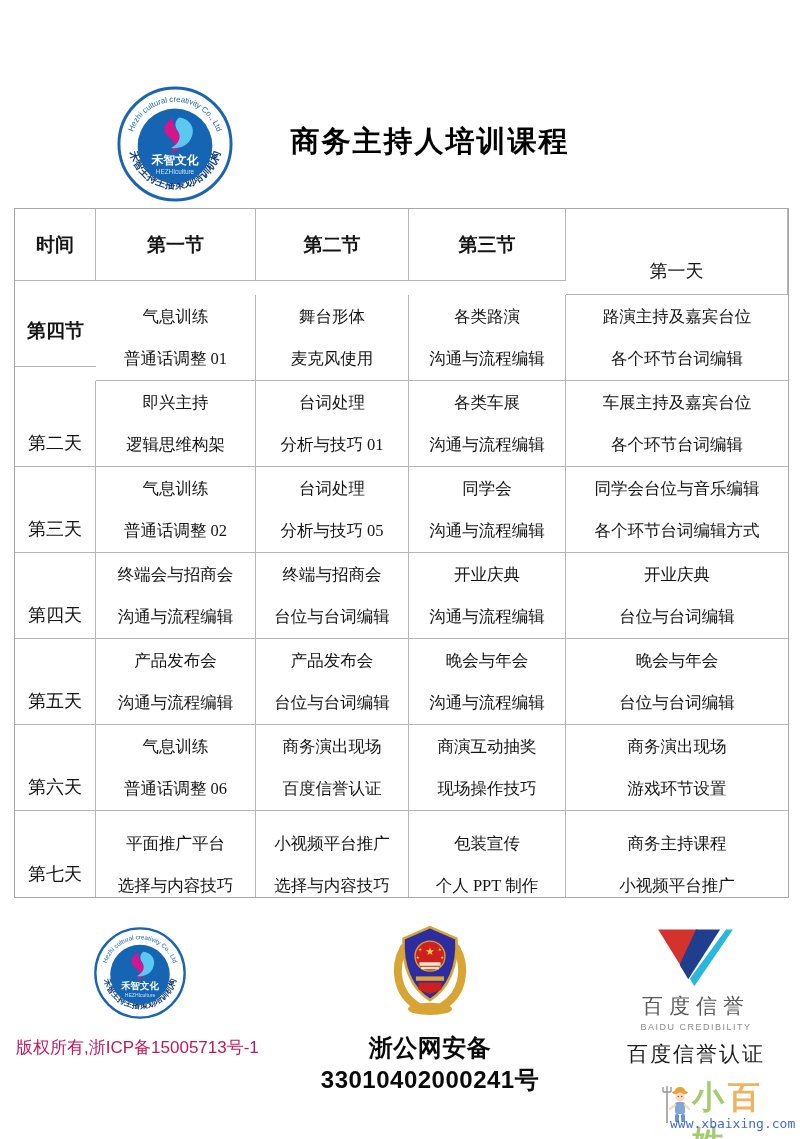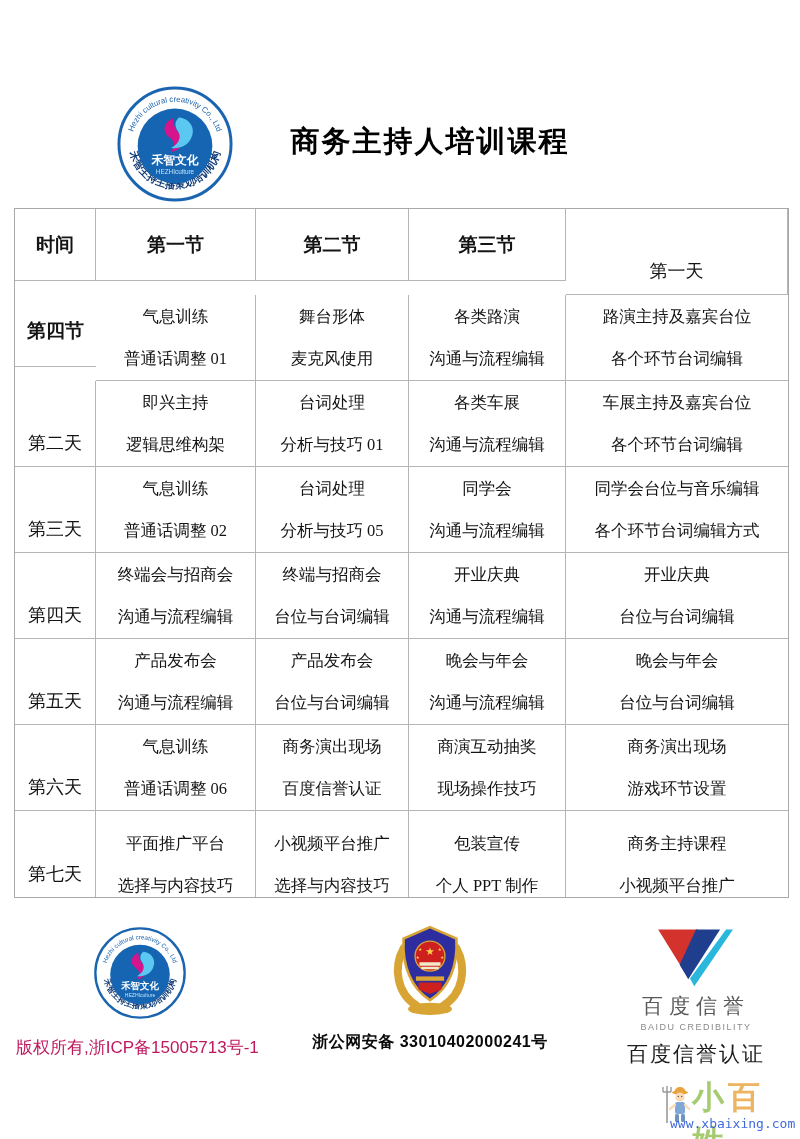--- a/index.html
+++ b/index.html
@@ -37,21 +37,21 @@
 
   
   .bottom-logo { position:absolute; left:93px; top:926px; width:94px; height:94px; }
   .copyright {
     position:absolute; left:16px; top:1036px; width:270px;
     font-size:17px; color:#be185d;
   }
   .police-badge { position:absolute; left:386px; top:920px; width:88px; height:104px; }
   .police-record {
     position:absolute; left:280px; top:1032px; width:300px; text-align:center;
-    font-size:16px; font-weight:bold; color:#0a0a0a; letter-spacing:0.5px;
+    font-size:24px; font-weight:bold; color:#0a0a0a; letter-spacing:0.5px;
   }
   .baidu-block { position:absolute; left:612px; top:926px; width:168px; text-align:center; }
   .baidu-v { width:86px; height:62px; display:block; margin:0 auto; }
   .baidu-cn { font-size:21px; color:#5a5a5a; letter-spacing:6px; margin-top:4px; }
   .baidu-en { font-size:9px; color:#8a8a8a; letter-spacing:1.5px; margin-top:2px; }
   .baidu-cert { font-size:21px; color:#1c1c1c; letter-spacing:2px; margin-top:8px; }
 
   
   .watermark { position:absolute; left:640px; top:1076px; width:156px; height:60px; }
   .wm-farmer { position:absolute; left:22px; top:2px; width:30px; height:52px; }

